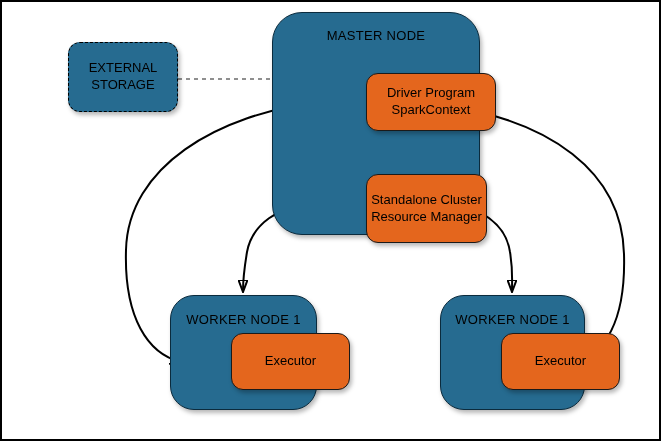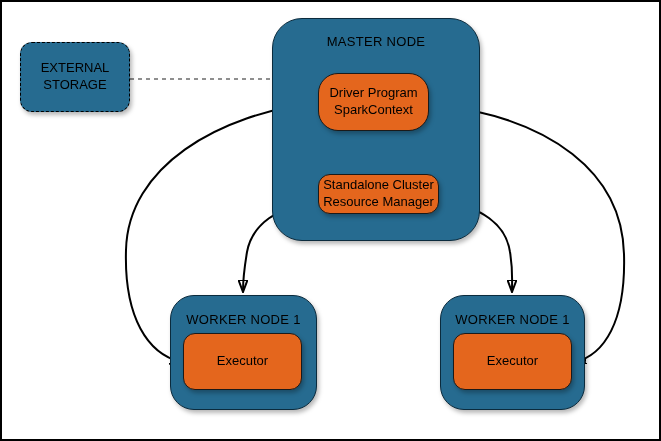--- a/index.html
+++ b/index.html
@@ -12,30 +12,30 @@
     position:absolute;box-sizing:border-box;color:#000;
     filter:drop-shadow(2px 3px 2px rgba(0,0,0,0.28));
   }
   .blue{background:var(--blue,#266b90);border:1px solid #0b2b3d;}
   .orange{background:var(--orange,#e4661d);border:1px solid #1a1a1a;}
   .titled{display:block;text-align:center;}
   .node-title{
     text-align:center;font-size:13px;letter-spacing:.3px;color:#000;
     white-space:pre-line;line-height:1.25;
   }
-  .centered{display:flex;align-items:center;justify-content:center;}
+  .centered{display:flex;align-items:center;justify-content:center;margin-left:48px;}
   .box-label{font-size:13px;text-align:center;white-space:pre-line;line-height:1.3;color:#000;}
 
   
   #ext-storage{left:18px;top:40px;width:110px;height:70px;border-radius:12px;
     border:1.6px dashed #000;}
-  #master{left:270px;top:16px;width:208px;height:223px;border-radius:30px;}
+  #master{left:270px;top:10px;width:208px;height:223px;border-radius:30px;}
   #master .node-title{padding-top:15px;}
-  #driver{left:316px;top:71px;width:111px;height:58px;border-radius:20px;}
-  #rm{left:316px;top:172px;width:121px;height:40px;border-radius:12px;}
+  #driver{left:316px;top:71px;width:130px;height:58px;border-radius:12px;}
+  #rm{left:316px;top:172px;width:121px;height:69px;border-radius:12px;}
   #worker-left{left:168px;top:293px;width:147px;height:115px;border-radius:24px;}
   #worker-right{left:438px;top:293px;width:145px;height:115px;border-radius:24px;}
   #worker-left .node-title,#worker-right .node-title{padding-top:16px;}
   #executor-left{left:181px;top:331px;width:119px;height:57px;border-radius:12px;}
   #executor-right{left:451px;top:331px;width:119px;height:57px;border-radius:12px;}
 
   #edges{position:absolute;left:0;top:0;width:661px;height:441px;pointer-events:none;}
   #edges path{fill:none;stroke:#000;stroke-width:2;stroke-linecap:round;}
   #edges path.dashed{stroke:var(--dash,#8f8f8f);stroke-dasharray:4 4;stroke-linecap:butt;}
 </style>

